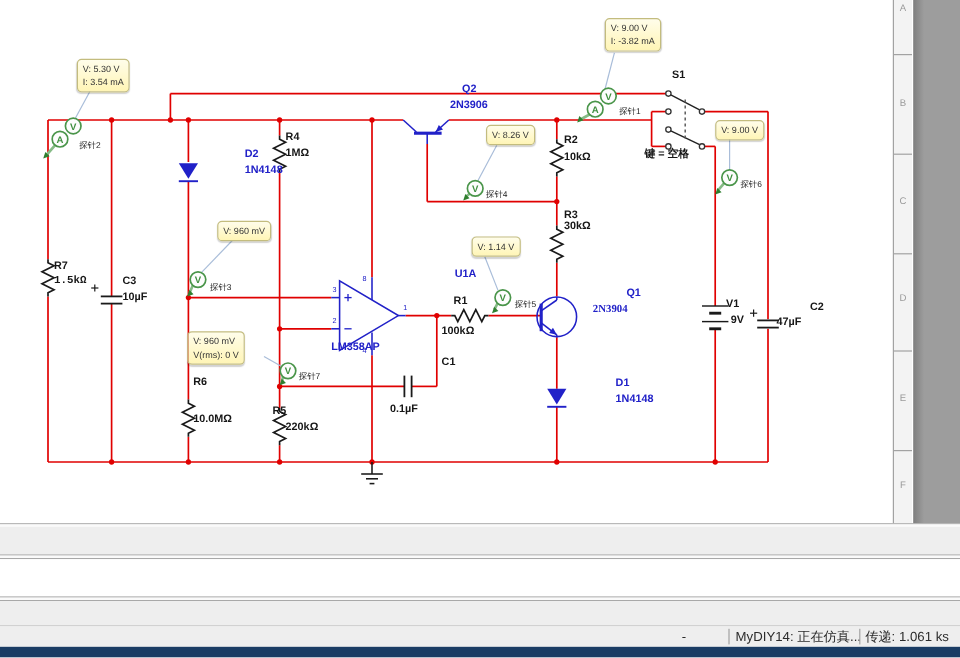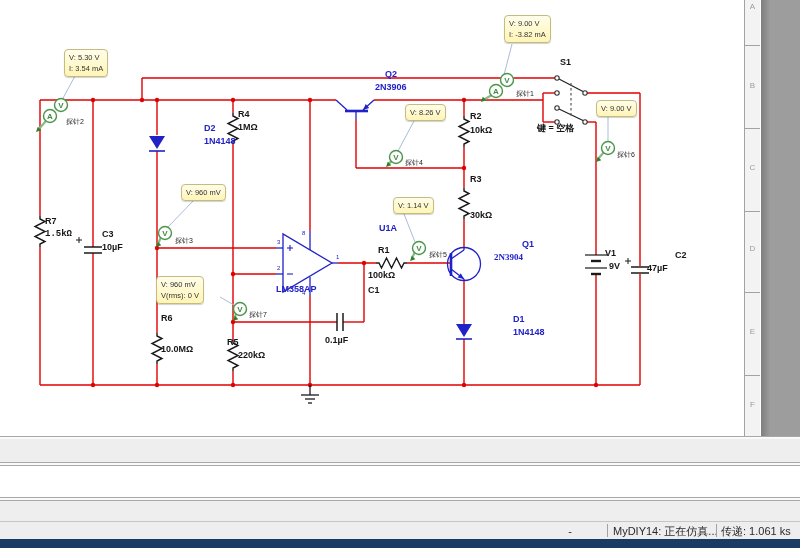--- a/index.html
+++ b/index.html
@@ -256,32 +256,32 @@
 
   <div class="lbl blue" style="left:346px;top:70px;">Q2</div>
   <div class="lbl blue" style="left:336px;top:83px;">2N3906</div>
   <div class="lbl blue" style="left:165px;top:124px;">D2</div>
   <div class="lbl blue" style="left:165px;top:137px;">1N4148</div>
   <div class="lbl" style="left:238px;top:110px;">R4</div>
   <div class="lbl" style="left:238px;top:123px;">1MΩ</div>
   <div class="lbl" style="left:470px;top:112px;">R2</div>
   <div class="lbl" style="left:470px;top:126px;">10kΩ</div>
   <div class="lbl" style="left:470px;top:175px;">R3</div>
-  <div class="lbl" style="left:470px;top:211px;">30kΩ</div>
+  <div class="lbl" style="left:470px;top:184px;">30kΩ</div>
   <div class="lbl" style="left:45px;top:217px;">R7</div>
   <div class="lbl" style="left:45px;top:230px;font-family:Liberation Mono, monospace;">1.5kΩ</div>
   <div class="lbl" style="left:102px;top:230px;">C3</div>
   <div class="lbl" style="left:102px;top:243px;">10µF</div>
   <div class="lbl blue" style="left:340px;top:224px;">U1A</div>
   <div class="lbl blue" style="left:237px;top:285px;">LM358AP</div>
   <div class="lbl" style="left:378px;top:246px;">R1</div>
   <div class="lbl" style="left:368px;top:271px;">100kΩ</div>
   <div class="lbl blue" style="left:483px;top:240px;">Q1</div>
   <div class="lbl blue" style="left:455px;top:253px;font-family:Liberation Serif, serif;">2N3904</div>
-  <div class="lbl" style="left:332px;top:286px;padding-left:36px;">C1</div>
+  <div class="lbl" style="left:332px;top:297px;padding-left:36px;">C1</div>
   <div class="lbl" style="left:325px;top:336px;">0.1µF</div>
   <div class="lbl blue" style="left:474px;top:315px;">D1</div>
   <div class="lbl blue" style="left:474px;top:328px;">1N4148</div>
   <div class="lbl" style="left:161px;top:314px;">R6</div>
   <div class="lbl" style="left:161px;top:345px;">10.0MΩ</div>
   <div class="lbl" style="left:227px;top:338px;">R5</div>
   <div class="lbl" style="left:238px;top:351px;">220kΩ</div>
   <div class="lbl" style="left:605px;top:249px;">V1</div>
   <div class="lbl" style="left:609px;top:262px;">9V</div>
   <div class="lbl" style="left:627px;top:251px;padding-left:48px;">C2</div>

